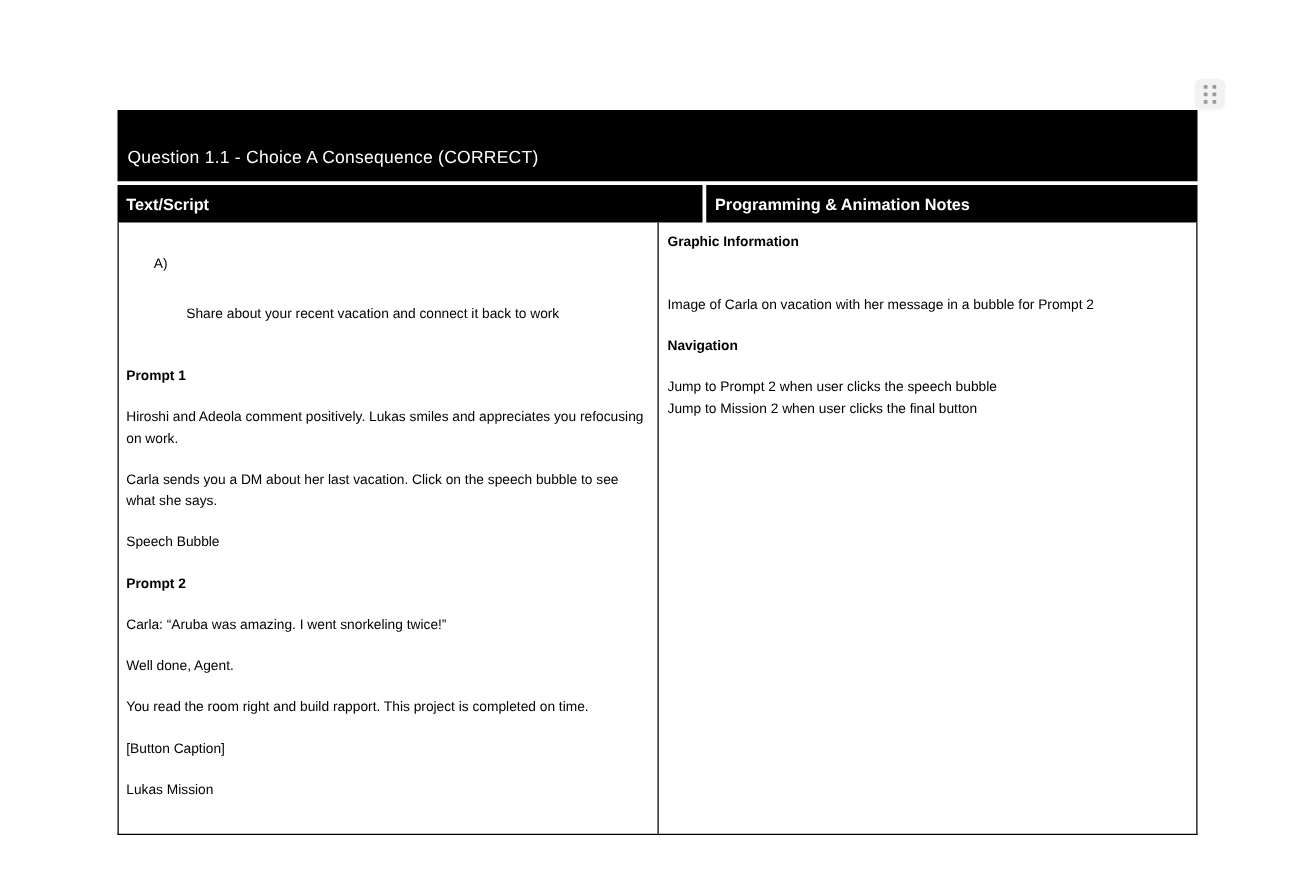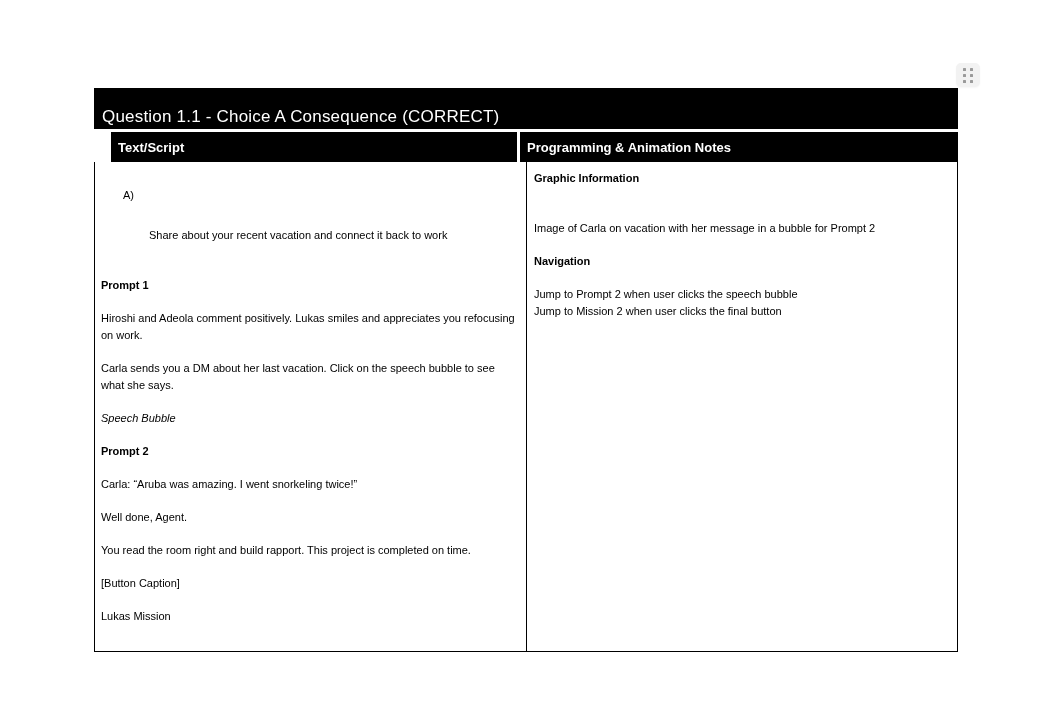--- a/index.html
+++ b/index.html
@@ -32,61 +32,61 @@
 
   
   .qtable {
     position: absolute;
     left: 94px; top: 88px;
     width: 864px;
   }
   .title-row {
     background: #000000;
     color: #ffffff;
-    height: 41px;
+    height: 57px;
     box-sizing: border-box;
     display: flex; align-items: center;
     padding: 16px 8px 0 8px;
-    font-size: 17px;
+    font-size: 14px;
     letter-spacing: 0.2px;
     margin-bottom: 3px;
   }
   .header-row { display: flex; gap: 3px; }
   .hcell {
     background: #000000;
     color: #ffffff;
     height: 30px;
     box-sizing: border-box;
     display: flex; align-items: center;
     font-size: 13px;
     font-weight: bold;
     padding-left: 7px;
   }
-  .hcell.left { width: 406px; margin-left: 17px; }
+  .hcell.left { width: 468px; }
   .hcell.right { flex: 1; }
 
   .body-row {
     display: flex;
     border: 1px solid #000000;
     border-top: none;
     background: #ffffff;
   }
   .cell {
     box-sizing: border-box;
     font-size: 11px;
     line-height: 17px;
     min-height: 467px;
     padding: 8px 8px 10px 6px;
   }
   .cell.left { width: 432px; border-right: 1px solid #000000; }
   .cell.right { flex: 1; padding-left: 7px; }
 
   .para { margin: 0 0 16px 0; }
   .para.heading { font-weight: bold; }
-  .para.italic { font-style: italic; }
+  .para.italic { }
   .para.empty { height: 17px; margin: 0; overflow: hidden; }
   .para.list-item { display: flex; margin-top: 17px; }
   .para.list-item .marker { margin-left: 22px; width: 26px; flex: none; }
   .para.list-item .ltext { flex: 1; margin-top: 40px; }
 </style>
 </head>
 <body>
 
 <div class="drag-handle">
   <span class="dots">

